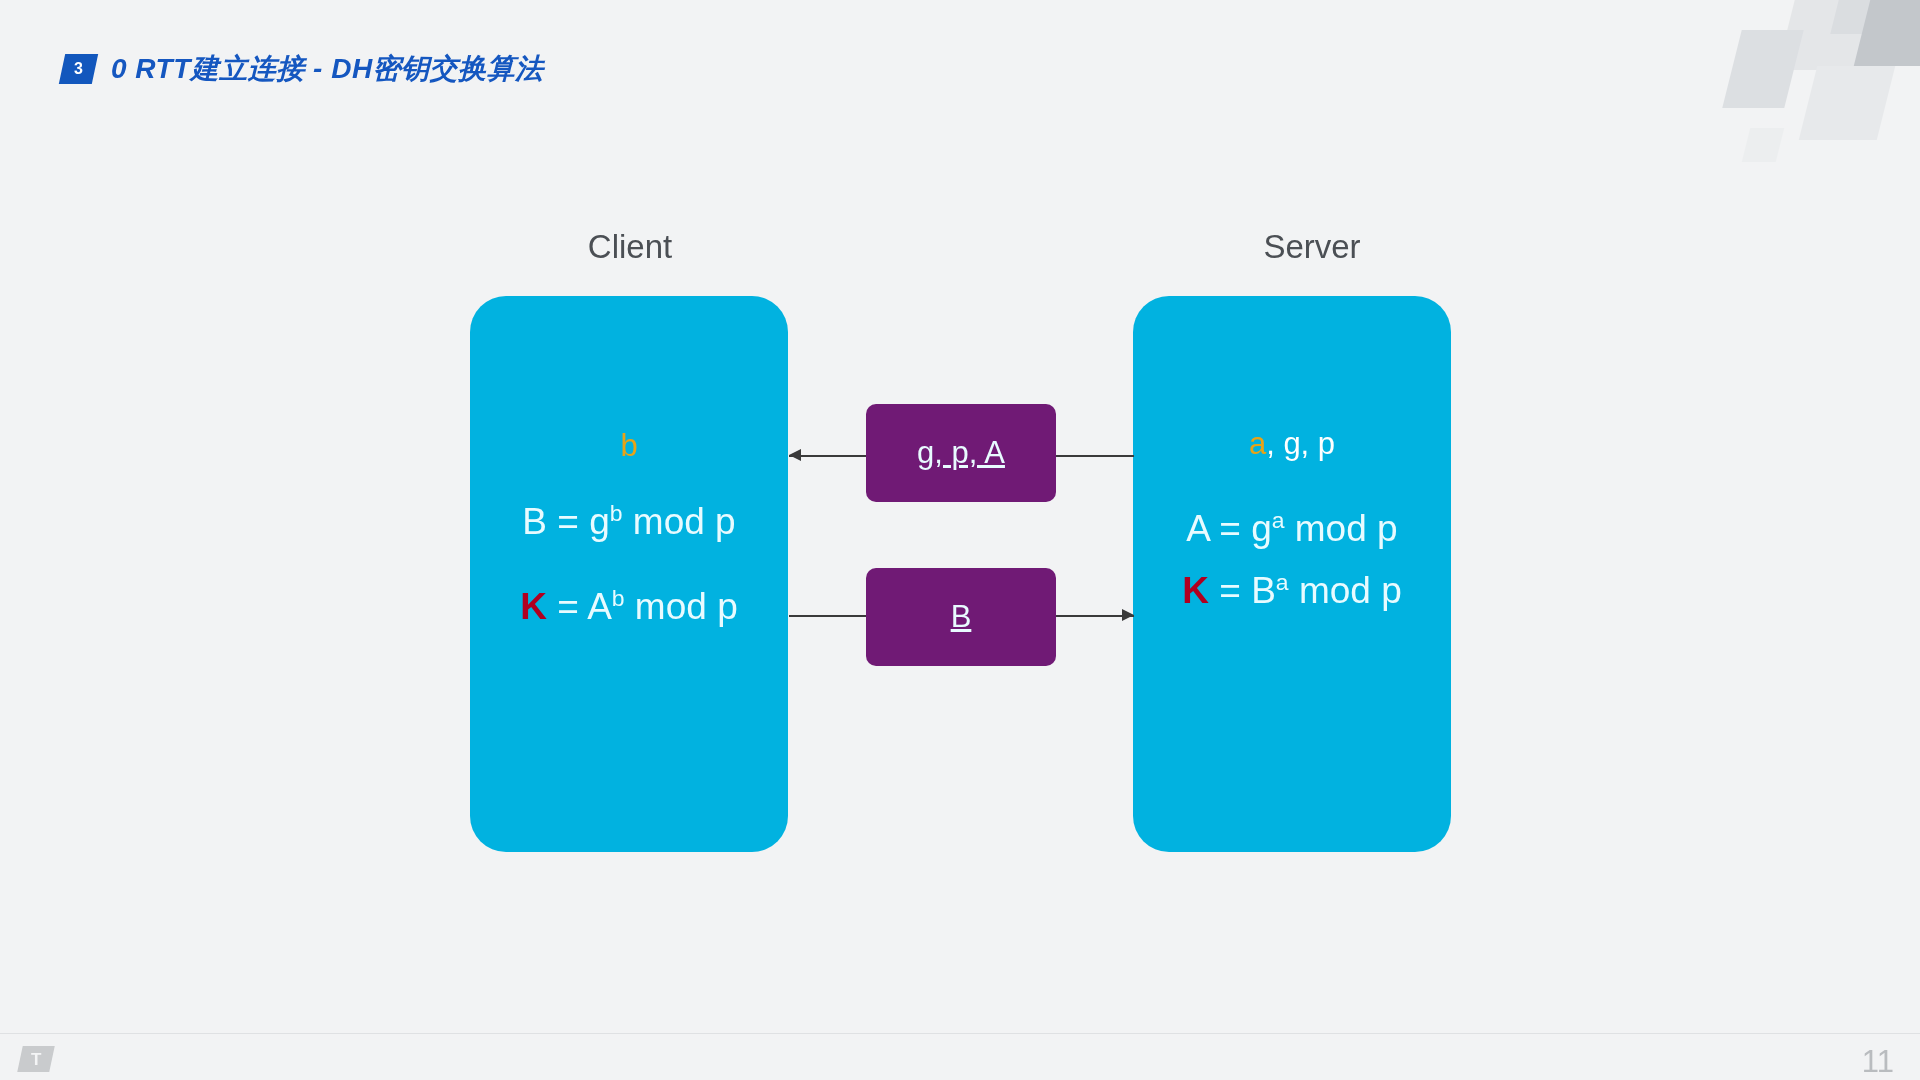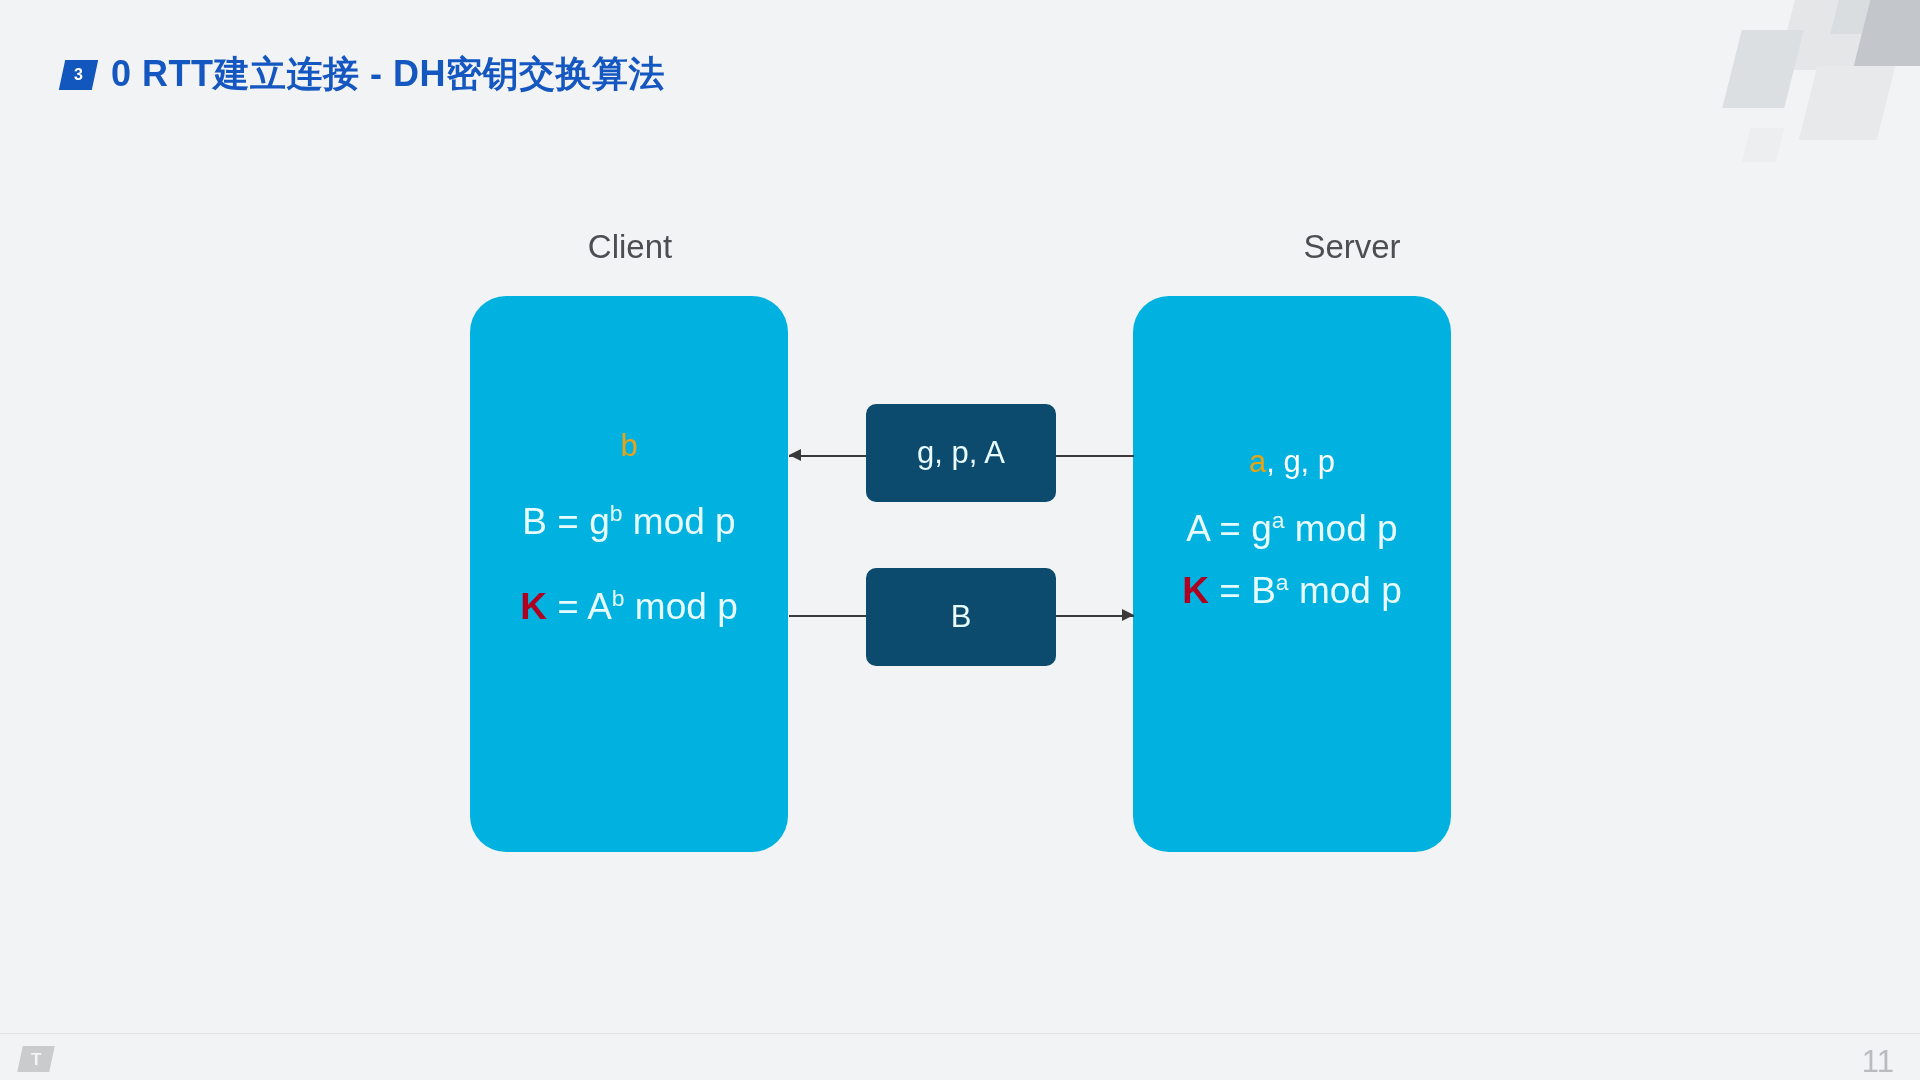--- a/index.html
+++ b/index.html
@@ -56,43 +56,44 @@
   }
   .badge span {
     transform: skewX(12deg);
     color: #ffffff;
     font-size: 16px;
     font-weight: bold;
     line-height: 1;
   }
   .slide-title {
     color: #1557c0;
-    font-size: 36px;
+    font-size: 28px;
     font-weight: bold;
+    font-style: italic;
     letter-spacing: 0.5px;
     white-space: nowrap;
   }
 
   
   .stage {
     position: absolute;
     left: 0;
     top: 0;
     width: 1920px;
     height: 1080px;
   }
   .col-label {
     position: absolute;
     color: #4b4f54;
     font-size: 33px;
     text-align: center;
     white-space: nowrap;
   }
   .label-client { left: 470px; top: 228px; width: 320px; }
-  .label-server { left: 1192px; top: 228px; width: 320px; }
+  .label-server { left: 1152px; top: 228px; width: 320px; }
 
   .party-box {
     position: absolute;
     background: #01b2e0;
     border-radius: 36px;
     box-sizing: border-box;
     display: flex;
     flex-direction: column;
     align-items: center;
   }
@@ -114,34 +115,35 @@
   .line-formula .key { color: #b00020; font-weight: bold; }
   sup {
     font-size: 0.62em;
     vertical-align: super;
     line-height: 0;
   }
 
   .client-l1 { position: absolute; top: 134px; }
   .client-l2 { position: absolute; top: 207px; }
   .client-l3 { position: absolute; top: 292px; text-align: right; }
-  .server-l1 { position: absolute; top: 150px; }
+  .server-l1 { position: absolute; top: 132px; }
   .server-l2 { position: absolute; top: 207px; margin-top: 7px; }
   .server-l3 { position: absolute; top: 276px; }
 
   
   .msg-box {
     position: absolute;
-    background: #0c4a6e;
+    background: #701a75;
     border-radius: 10px;
     display: flex;
     align-items: center;
     justify-content: center;
     color: #e8fbff;
     font-size: 31px;
+    text-decoration: underline;
   }
   .msg-top    { left: 866px; top: 404px; width: 190px; height: 98px; }
   .msg-bottom { left: 866px; top: 568px; width: 190px; height: 98px; }
 
   
   .conn { position: absolute; height: 2px; background: #3a3a3a; }
   .conn-top-left    { left: 789px;  top: 455px; width: 78px; }
   .conn-top-right   { left: 1056px; top: 455px; width: 78px; }
   .conn-bot-left    { left: 789px;  top: 615px; width: 78px; }
   .conn-bot-right   { left: 1056px; top: 615px; width: 78px; }

